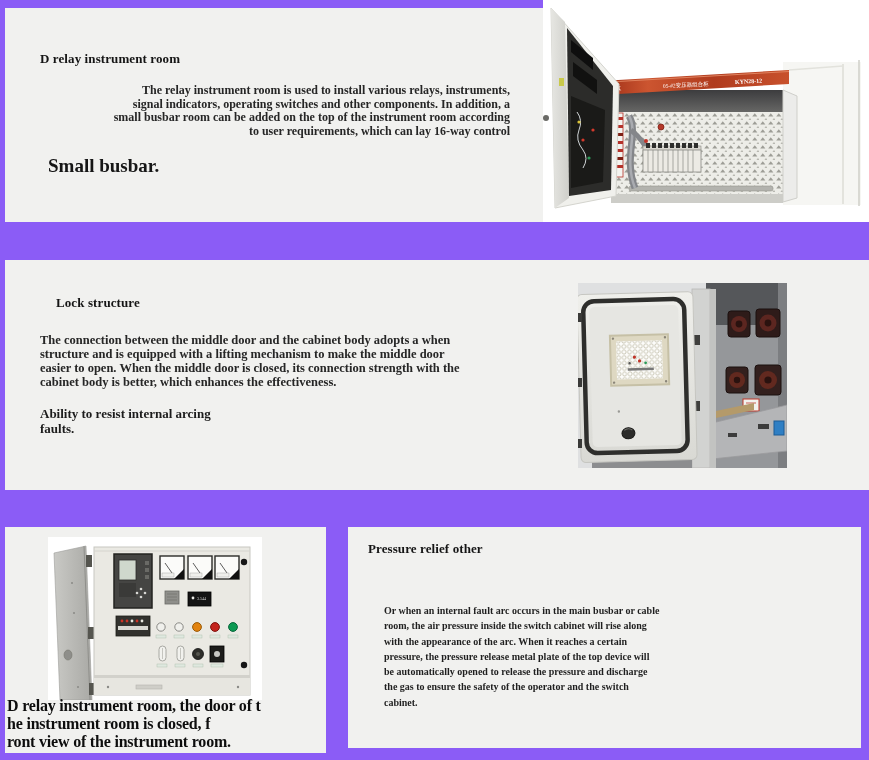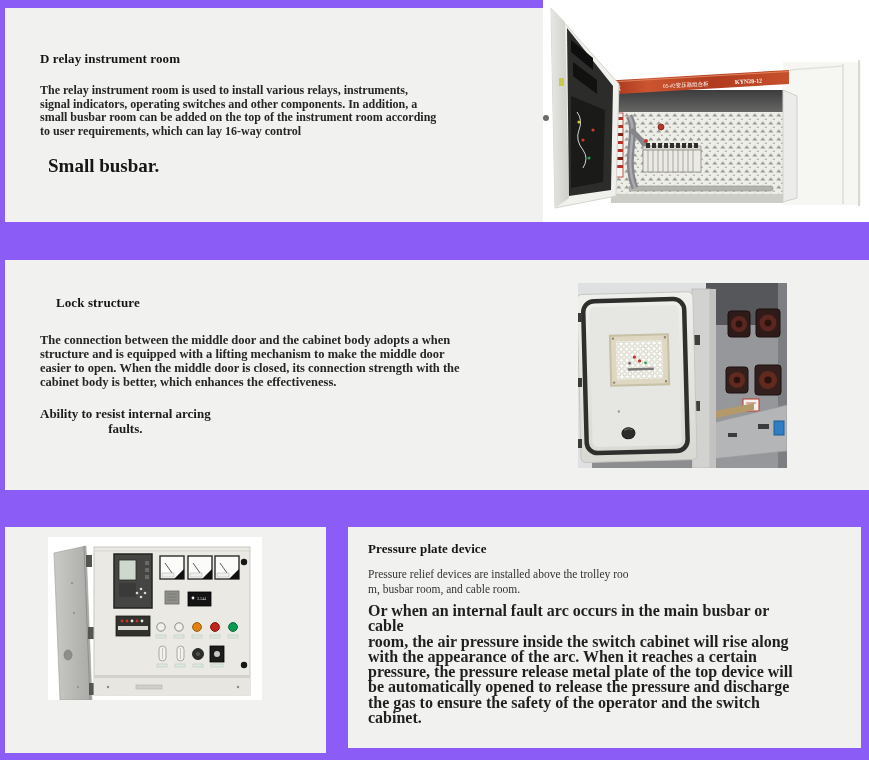--- a/index.html
+++ b/index.html
@@ -14,21 +14,21 @@
   .caption{position:absolute;margin:0;white-space:pre-line;font-size:16px;line-height:18px;
            font-weight:700;color:#0d0d0d;letter-spacing:-.2px;}
 </style>
 </head>
 <body>
 
 <div class="page">
 
   <section class="card" style="left:5px;top:8px;width:864px;height:214px;">
     <h3 class="heading" style="left:35px;top:43px;">D relay instrument room</h3>
-    <p class="txt bold-para" style="left:35px;top:76px;width:470px;font-size:12px;line-height:13.5px;text-align:left;">The relay instrument room is used to install various relays, instruments,
+    <p class="txt bold-para" style="left:35px;top:76px;width:470px;font-size:12px;line-height:13.5px;text-align:right;">The relay instrument room is used to install various relays, instruments,
 signal indicators, operating switches and other components. In addition, a
 small busbar room can be added on the top of the instrument room according
 to user requirements, which can lay 16-way control</p>
     <p class="txt bold-para" style="left:43px;top:147px;font-size:19px;color:#161616;">Small busbar.</p>
   </section>
 
   <div class="photo" style="left:543px;top:0;width:326px;height:222px;">
     <svg viewBox="0 0 326 222">
       <defs>
         <linearGradient id="redgrad" x1="0" y1="0" x2="1" y2="0">
@@ -131,21 +131,21 @@
       <circle cx="3" cy="118" r="3" fill="#6a6a66"></circle>
     </svg>
   </div>
 
   <section class="card" style="left:5px;top:260px;width:864px;height:230px;">
     <h3 class="heading" style="left:19px;top:35px;padding-left:32px;">Lock structure</h3>
     <p class="txt bold-para" style="left:35px;top:73px;width:545px;font-size:12.5px;line-height:14px;">The connection between the middle door and the cabinet body adopts a when
 structure and is equipped with a lifting mechanism to make the middle door
 easier to open. When the middle door is closed, its connection strength with the
 cabinet body is better, which enhances the effectiveness.</p>
-    <p class="txt bold-para" style="left:35px;top:146px;font-size:13px;line-height:15px;color:#1c1c1c;text-align:center;">Ability to resist internal arcing
+    <p class="txt bold-para" style="left:35px;top:146px;font-size:13px;line-height:15px;color:#1c1c1c;">Ability to resist internal arcing
 faults.</p>
   </section>
 
   <div class="photo" style="left:578px;top:283px;width:209px;height:185px;">
     <svg viewBox="0 0 209 185">
       <defs>
         <linearGradient id="doorface" x1="0" y1="0" x2="0" y2="1">
           <stop offset="0" stop-color="#efefeb"></stop>
             <stop offset="1" stop-color="#d9d9d4"></stop>
         </linearGradient>
@@ -313,27 +313,28 @@
         </g>
         <circle cx="196" cy="128" r="3.2" fill="#161616"></circle>
 
         <rect x="46" y="138" width="156" height="3" fill="#d2d1cb"></rect>
         <rect x="46" y="141" width="156" height="17" fill="#e7e6e0"></rect>
         <rect x="88" y="148" width="26" height="4" fill="#cfcec8" stroke="#b5b4ae" stroke-width="0.6"></rect>
         <circle cx="60" cy="150" r="1.2" fill="#8a8a86"></circle>
           <circle cx="190" cy="150" r="1.2" fill="#8a8a86"></circle>
       </svg>
     </div>
+    <p class="caption" style="left:2px;top:170px;width:318px;">D relay instrument room, the door of t
+he instrument room is closed, f
+ront view of the instrument room.</p>
   </section>
 
   <section class="card" style="left:348px;top:527px;width:513px;height:221px;">
-    <h3 class="heading" style="left:20px;top:14px;">Pressure plate device</h3>
-    <p class="txt" style="left:20px;top:40px;width:420px;font-size:11.5px;line-height:15px;font-weight:400;color:#333333;">Pressure relief devices are installed above the trolley roo
-m, busbar room, and cable room.</p>
-    <p class="txt bold-para" style="left:20px;top:76px;width:440px;font-size:16px;line-height:15.3px;color:#1f1f1f;">Or when an internal fault arc occurs in the main busbar or cable
+    <h3 class="heading" style="left:20px;top:14px;">Pressure relief other</h3>
+    <p class="txt bold-para" style="left:36px;top:76px;width:440px;font-size:10px;line-height:15.3px;color:#1f1f1f;">Or when an internal fault arc occurs in the main busbar or cable
 room, the air pressure inside the switch cabinet will rise along
 with the appearance of the arc. When it reaches a certain
 pressure, the pressure release metal plate of the top device will
 be automatically opened to release the pressure and discharge
 the gas to ensure the safety of the operator and the switch
 cabinet.</p>
   </section>
 
 </div>
 

